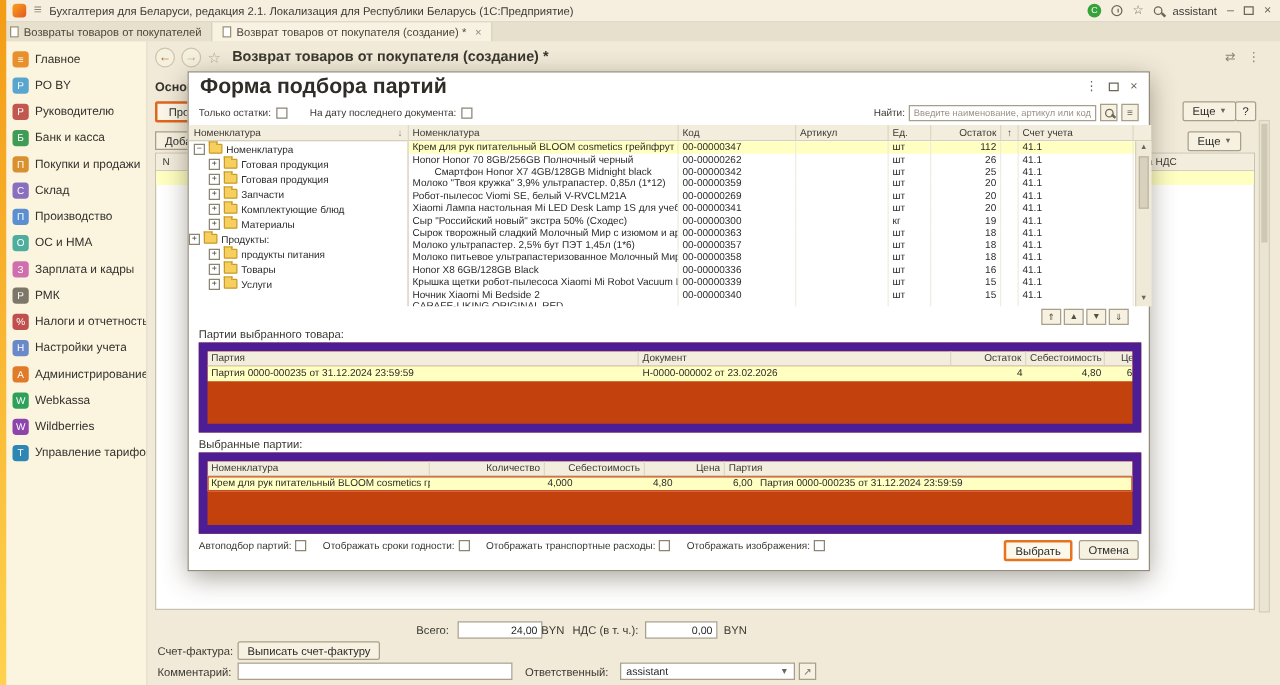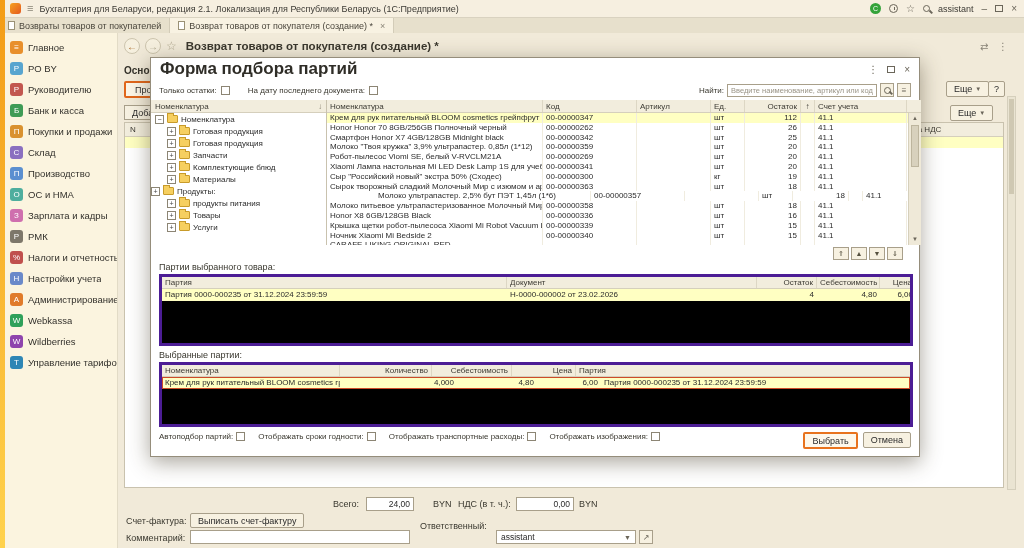--- a/index.html
+++ b/index.html
@@ -109,21 +109,21 @@
   .i-scroll{position:absolute;right:0;top:13px;width:13px;height:132px;background:#efe9d8;border-left:1px solid #d5cfbc}
   .sa{height:11px;font-size:6px;text-align:center;color:#6b665a;line-height:11px}
   .sa.dn{position:absolute;bottom:0;left:0;right:0}
   .i-thumb{position:absolute;left:2px;right:2px;top:12px;height:42px;background:#d8d1bd;border:1px solid #bdb59e}
 
   .m-nav{position:absolute;top:189px;left:682px;display:flex;gap:2px}
   .nav4{width:16px;height:13px;border:1px solid #a89f8a;background:#f7f1e1;font-size:7px;display:flex;align-items:center;justify-content:center;color:#55503f}
 
   .sec-lbl{position:absolute;left:8px;font-size:9px;color:#3a382f}
   .s1{top:204px}.s2{top:292px}
-  .gbox{position:absolute;left:8px;width:754px;background:#000000;border:3px solid #4c1d95;overflow:hidden}
+  .gbox{position:absolute;left:8px;width:754px;background:#c2410c;border:7px solid #4c1d95;overflow:hidden}
   .b1{top:216px;height:72px}
   .b2{top:304px;height:65px}
   .g-head{display:flex;height:12px;line-height:12px;background:#f2eddd;border-bottom:1px solid #d5cfbc;font-size:8px;color:#3c3a33}
   .g-row{display:flex;height:12px;line-height:11px;font-size:8px}
   .g-row.yel{background:#ffffc2}
   .g-row.red{background:#ffffc2;outline:1px solid #cd4b28;outline-offset:-1px}
   .g-c{flex:0 0 auto;padding:0 3px;overflow:hidden;white-space:nowrap}
   .g-head .g-c{border-right:1px solid #ddd7c4}
   .g-c.r{text-align:right}
 
@@ -262,32 +262,32 @@
         <span class="snds">Сумма НДС</span>
       </div>
       <div class="doc-row-sel"></div>
     </div>
 
     <div class="vscroll">
       <span class="vthumb"></span>
     </div>
 
     <span class="abs f-lbl" style="left:215px;top:466px">Всего:</span>
-    <input class="f-in r" style="left: 248px; top: 464px; width: 48px;" value="24,00">
+    <input class="f-in r" style="left: 248px; top: 464px; width: 68px;" value="24,00">
     <span class="abs f-lbl" style="left:315px;top:466px">BYN</span>
     <span class="abs f-lbl" style="left:340px;top:466px">НДС (в т. ч.):</span>
     <input class="f-in r" style="left: 398px; top: 464px; width: 58px;" value="0,00">
     <span class="abs f-lbl" style="left:461px;top:466px">BYN</span>
 
     <span class="abs f-lbl" style="left:8px;top:483px">Счет-фактура:</span>
     <span class="btn abs" style="left:72px;top:480px;height:15px">Выписать счет-фактуру</span>
 
     <span class="abs f-lbl" style="left:8px;top:500px">Комментарий:</span>
     <input class="f-in" style="left: 72px; top: 497px; width: 220px;" value="">
-    <span class="abs f-lbl" style="left:302px;top:488px">Ответственный:</span>
+    <span class="abs f-lbl" style="left:302px;top:500px">Ответственный:</span>
     <span class="combo" style="left:378px;top:497px;width:140px">
       <span>assistant</span>
       <span class="car">▼</span>
     </span>
     <span class="mini-btn" style="left:521px;top:497px">↗</span>
   </div>
 
   <div class="modal">
     <div class="m-head">
       <span class="m-title">Форма подбора партий</span>
@@ -396,21 +396,21 @@
           <div class="i-row">
             <span class="i-c l" style="width: 216px;">Honor Honor 70 8GB/256GB Полночный черный</span>
             <span class="i-c l" style="width: 94px;">00-00000262</span>
             <span class="i-c l" style="width: 74px;"></span>
             <span class="i-c l" style="width: 34px;">шт</span>
             <span class="i-c r" style="width: 56px;">26</span>
             <span class="i-c c" style="width: 14px;"></span>
             <span class="i-c l" style="width: 92px;">41.1</span>
           </div>
           <div class="i-row">
-            <span class="i-c l" style="width: 216px;">Смартфон Honor X7 4GB/128GB Midnight black</span>
+            <span class="i-c l" style="width: 216px; text-align: center;">Смартфон Honor X7 4GB/128GB Midnight black</span>
             <span class="i-c l" style="width: 94px;">00-00000342</span>
             <span class="i-c l" style="width: 74px;"></span>
             <span class="i-c l" style="width: 34px;">шт</span>
             <span class="i-c r" style="width: 56px;">25</span>
             <span class="i-c c" style="width: 14px;"></span>
             <span class="i-c l" style="width: 92px;">41.1</span>
           </div>
           <div class="i-row">
             <span class="i-c l" style="width: 216px;">Молоко "Твоя кружка" 3,9% ультрапастер. 0,85л (1*12)</span>
             <span class="i-c l" style="width: 94px;">00-00000359</span>
@@ -450,21 +450,21 @@
           <div class="i-row">
             <span class="i-c l" style="width: 216px;">Сырок творожный сладкий Молочный Мир с изюмом и ароматом ван...</span>
             <span class="i-c l" style="width: 94px;">00-00000363</span>
             <span class="i-c l" style="width: 74px;"></span>
             <span class="i-c l" style="width: 34px;">шт</span>
             <span class="i-c r" style="width: 56px;">18</span>
             <span class="i-c c" style="width: 14px;"></span>
             <span class="i-c l" style="width: 92px;">41.1</span>
           </div>
           <div class="i-row">
-            <span class="i-c l" style="width: 216px; margin-left: 48px;">Молоко ультрапастер. 2,5% бут ПЭТ 1,45л (1*6)</span>
+            <span class="i-c l" style="width: 216px;">Молоко ультрапастер. 2,5% бут ПЭТ 1,45л (1*6)</span>
             <span class="i-c l" style="width: 94px;">00-00000357</span>
             <span class="i-c l" style="width: 74px;"></span>
             <span class="i-c l" style="width: 34px;">шт</span>
             <span class="i-c r" style="width: 56px;">18</span>
             <span class="i-c c" style="width: 14px;"></span>
             <span class="i-c l" style="width: 92px;">41.1</span>
           </div>
           <div class="i-row">
             <span class="i-c l" style="width: 216px;">Молоко питьевое ультрапастеризованное Молочный Мир Массовая д...</span>
             <span class="i-c l" style="width: 94px;">00-00000358</span>

